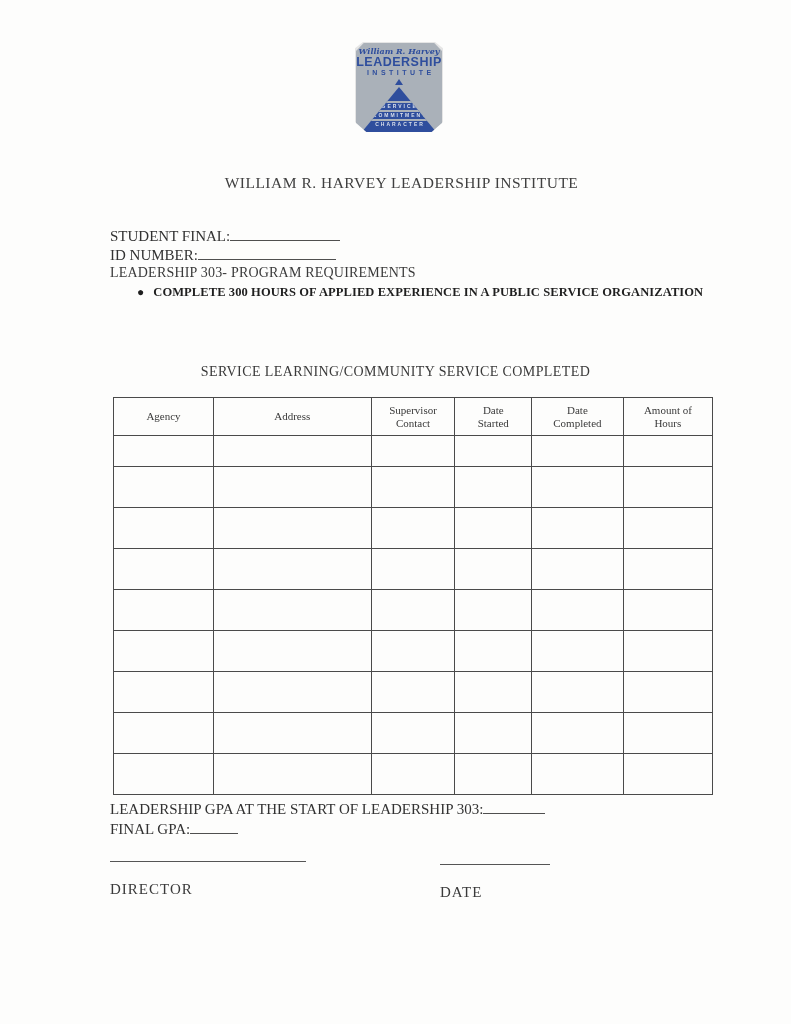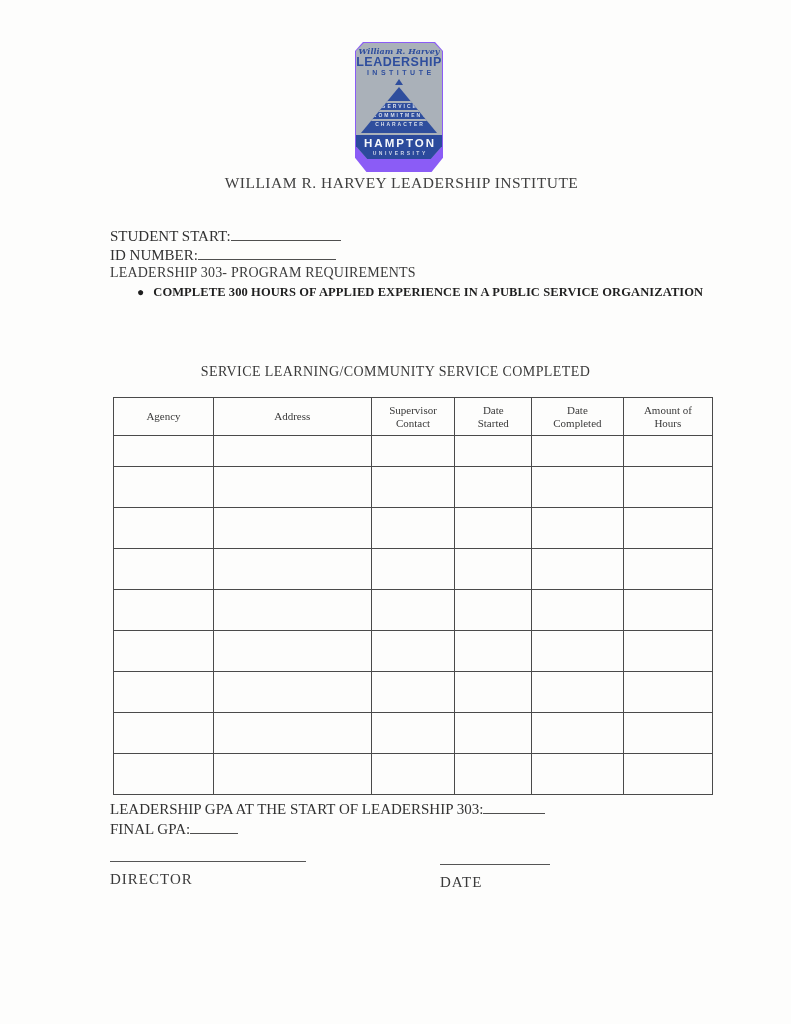--- a/index.html
+++ b/index.html
@@ -3,22 +3,22 @@
 <meta charset="utf-8">
 <style>
   html,body{margin:0;padding:0;background:#e8e8e8;}
   .page{
     position:relative;width:791px;height:1024px;background:#fdfdfc;
     font-family:"Liberation Serif","DejaVu Serif",serif;color:#323232;
     margin:0 auto;overflow:hidden;
   }
   
   .badge-outer{
-    position:absolute;left:355px;top:42px;width:88px;height:130px;
-    background:#8b5cf6;
+    position:absolute;left:355px;top:42px;width:88px;height:90px;
+    background:#e5e5e5;
     clip-path:polygon(9% 0,91% 0,100% 7%,100% 89%,87% 100%,13% 100%,0 89%,0 7%);
   }
   .badge{
     position:absolute;left:1px;top:1px;width:86px;height:116px;
     background:#aab1b9;
     clip-path:polygon(9% 0,91% 0,100% 7%,100% 89%,87% 100%,13% 100%,0 89%,0 7%);
     font-family:"Liberation Sans","DejaVu Sans",sans-serif;
   }
   .logo-script{position:absolute;top:3px;left:0;right:0;text-align:center;
     font-family:"DejaVu Serif",serif;font-style:italic;font-weight:bold;
@@ -68,21 +68,21 @@
   table.service td{height:40px;}
   table.service tr.row-first td{height:30px;}
   col.c0{width:16.7%}col.c1{width:26.3%}col.c2{width:14.0%}
   col.c3{width:12.8%}col.c4{width:15.3%}col.c5{width:14.9%}
   
   .gpa-block{position:absolute;left:110px;top:799px;font-size:15px;line-height:20px;}
   
   .sig-director{position:absolute;left:110px;top:845px;width:196px;}
   .sig-date{position:absolute;left:440px;top:848px;width:110px;}
   .sig-line{height:16px;border-bottom:1.5px solid #555;}
-  .sig-label{font-size:15px;letter-spacing:1px;margin-top:9px;color:#3a3a3a;}
+  .sig-label{font-size:15px;letter-spacing:1px;margin-top:19px;color:#3a3a3a;}
 </style>
 </head>
 <body>
 
 <div class="page">
 
   <div class="badge-outer">
     <div class="badge">
       <div class="logo-script">William R. Harvey</div>
       <div class="logo-leadership">LEADERSHIP</div>
@@ -102,21 +102,21 @@
       </div>
     </div>
   </div>
 
   <div class="doc-title">
     <div>WILLIAM R. HARVEY LEADERSHIP INSTITUTE</div>
   </div>
 
   <div class="student-block">
     <div>
-      <span>STUDENT START:</span><span class="fill-line w-name"></span>
+      <span>STUDENT FINAL:</span><span class="fill-line w-name"></span>
     </div>
     <div>
       <span>ID NUMBER:</span><span class="fill-line w-id"></span>
     </div>
   </div>
 
   <div class="program-block">
     <div class="program-heading">LEADERSHIP 303- PROGRAM REQUIREMENTS</div>
     <div class="program-bullet">
       <span class="bullet-dot">●</span>

